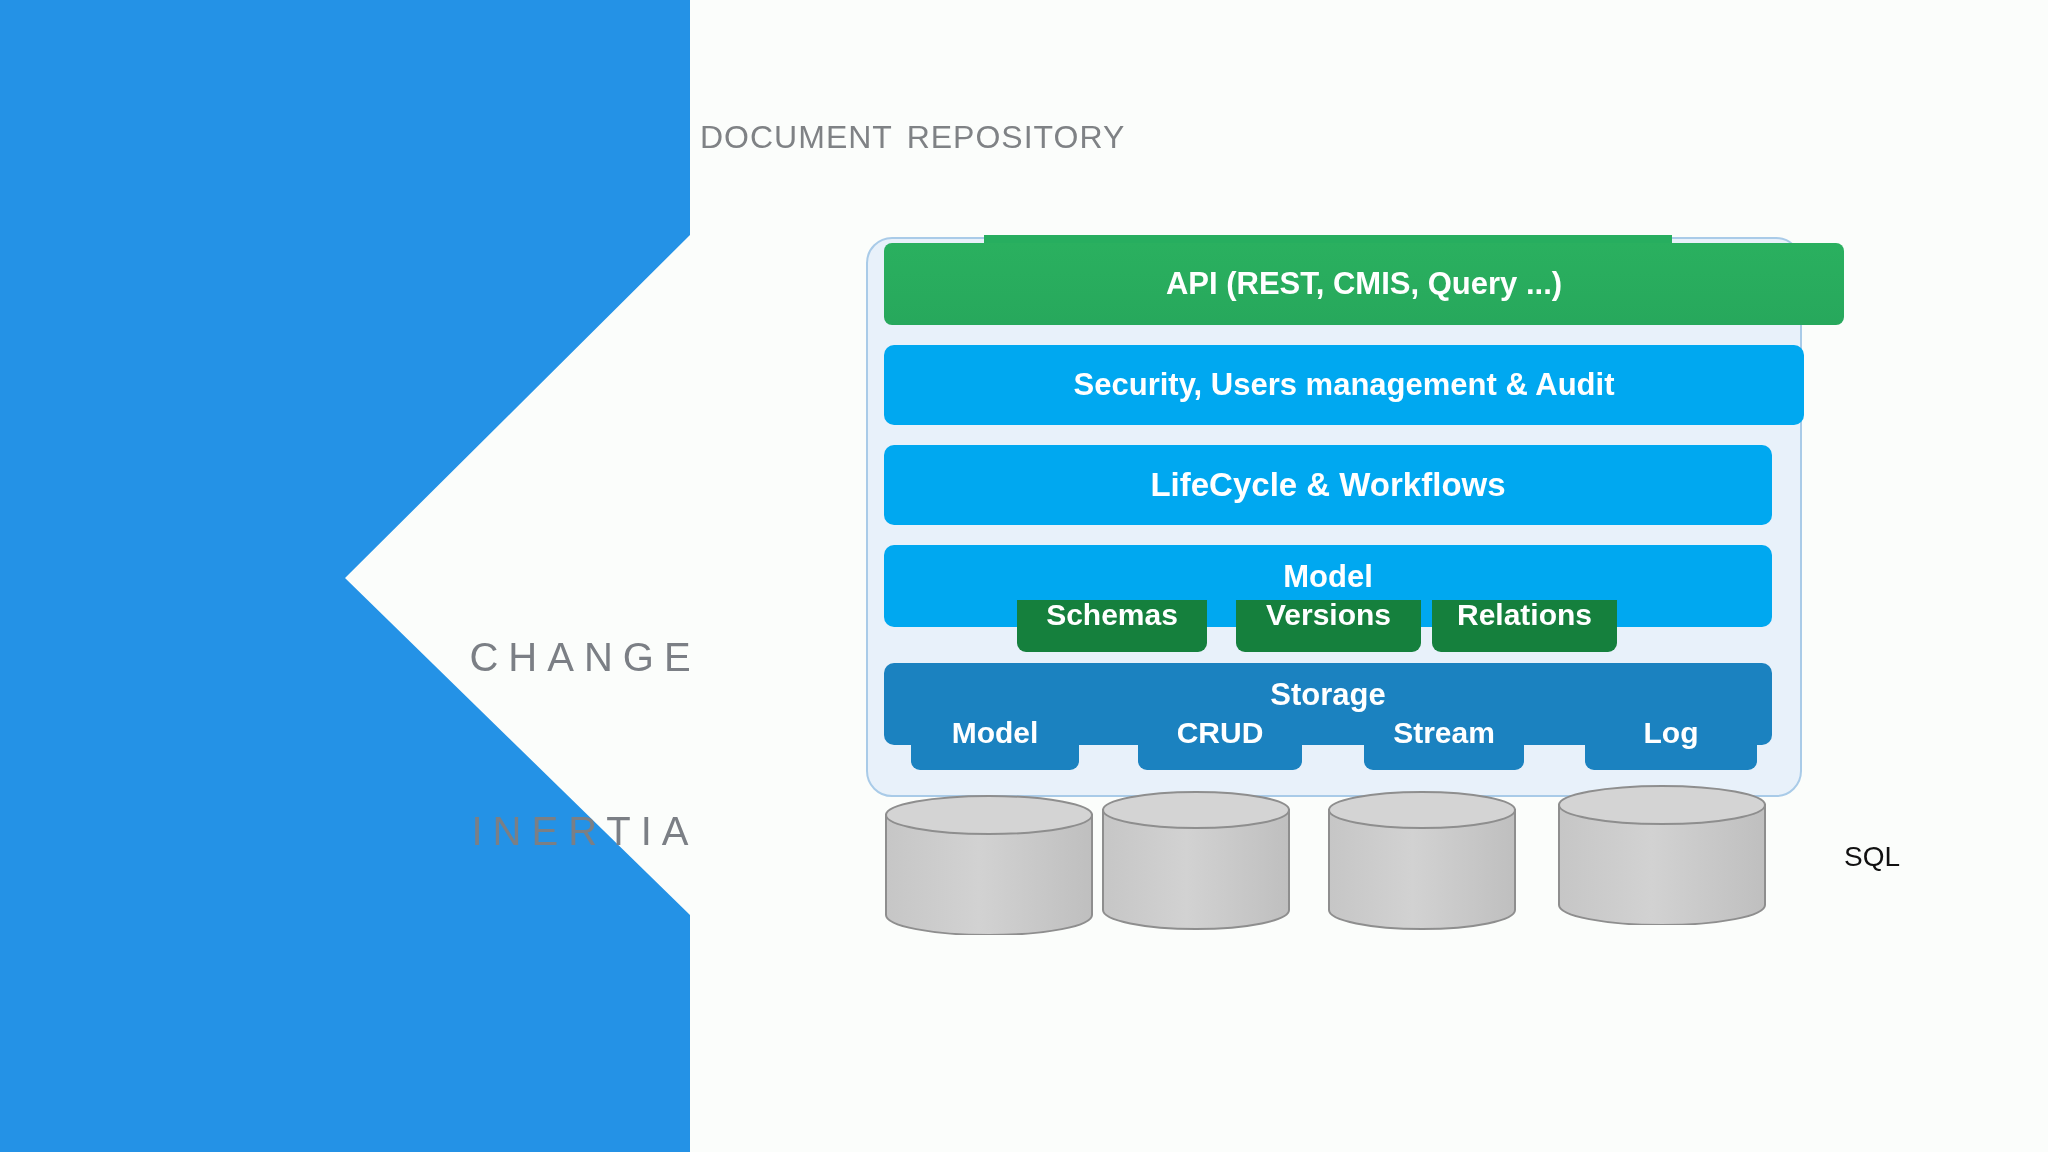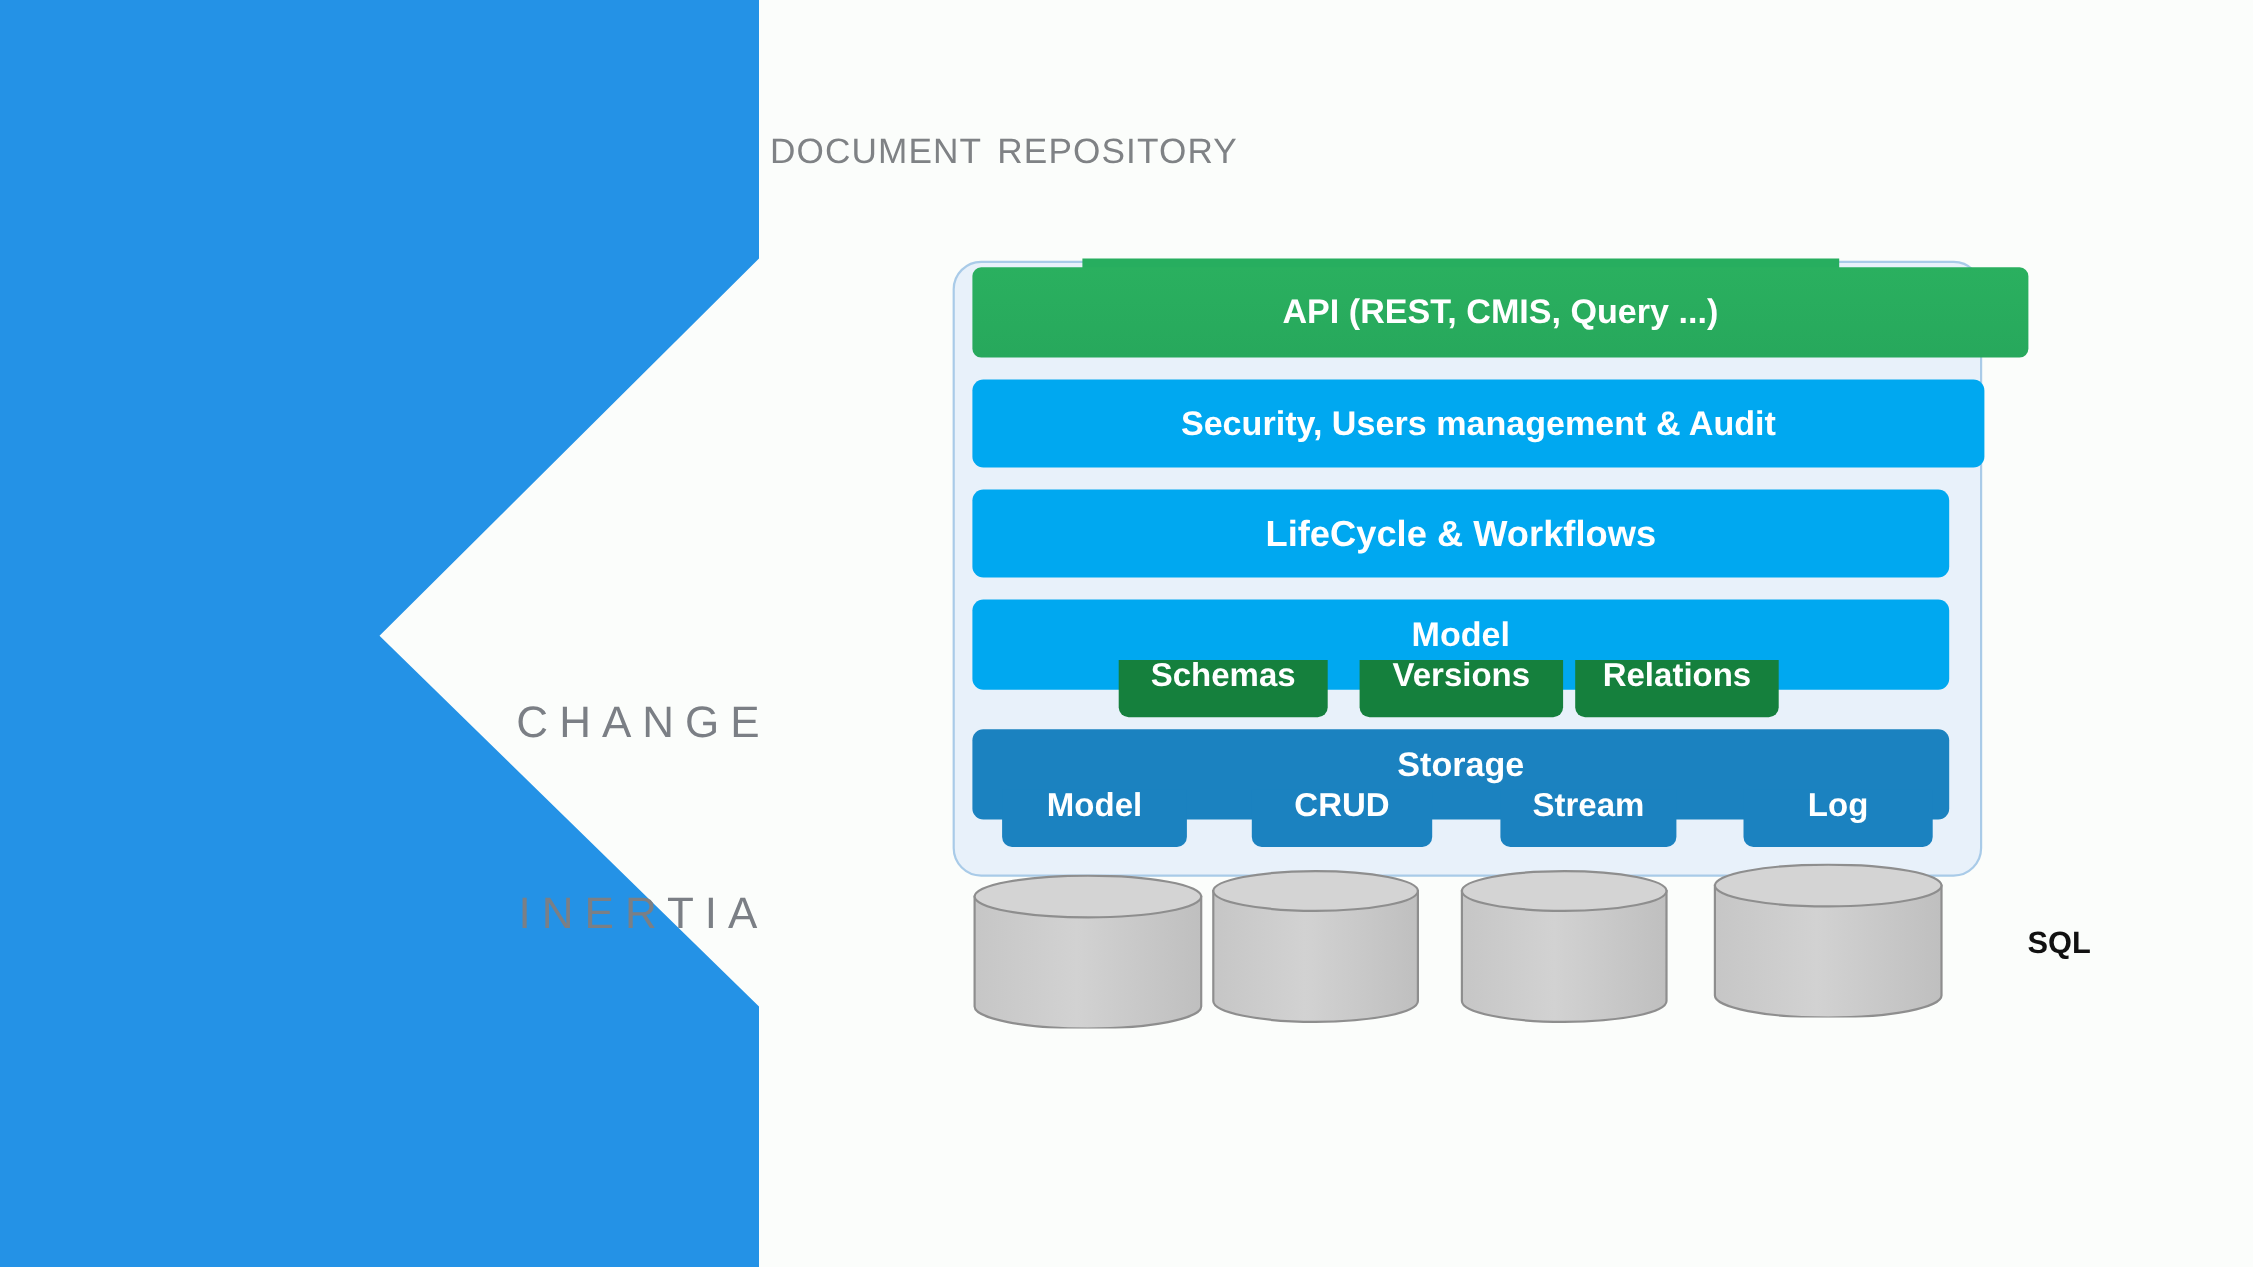--- a/index.html
+++ b/index.html
@@ -187,21 +187,21 @@
   
   .cylinder {
     position: absolute;
     z-index: 7;
   }
   .cyl-label {
     position: absolute;
     width: 100%;
     text-align: center;
     color: #111111;
-    font-weight: bold;
+    font-weight: normal;
     font-size: 28px;
     top: 56px;
   }
 </style>
 </head>
 <body>
 
 <div id="slide">
 
   <div id="left-panel">

